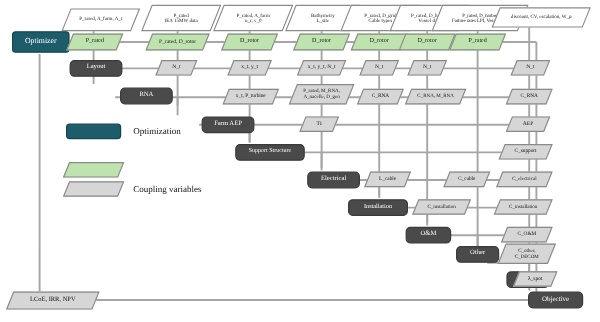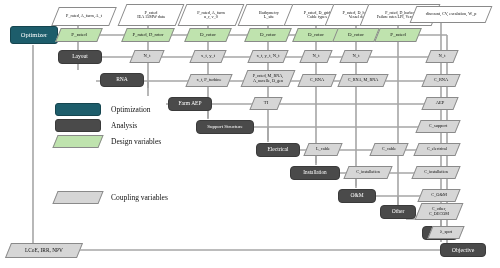--- a/index.html
+++ b/index.html
@@ -435,30 +435,25 @@
     </div>
   </div>
 
   <div class="legend" style="left:55px;top:103px;width:130px;height:78px;">
 
     <div class="legend-row" style="top:0;left:0;width:130px;">
       <div class="sw opt"></div>
       <div class="legend-text">Optimization</div>
     </div>
 
-    <div class="legend-row" style="top:16px;left:0;width:130px;">
-      <div class="sw analysis"></div>
-      <div class="legend-text">Analysis</div>
-    </div>
 
     <div class="legend-row" style="top:32px;left:0;width:130px;">
       <div class="sw skewbox dvs"></div>
-      <div class="legend-text">Design variables</div>
-    </div>
-
-    <div class="legend-row" style="top:48px;left:0;width:130px;margin-top:40px;">
+    </div>
+
+    <div class="legend-row" style="top:48px;left:0;width:130px;">
       <div class="sw skewbox cvs"></div>
       <div class="legend-text">Coupling variables</div>
     </div>
 
   </div>
 
 </div>
 
 </body></html>

